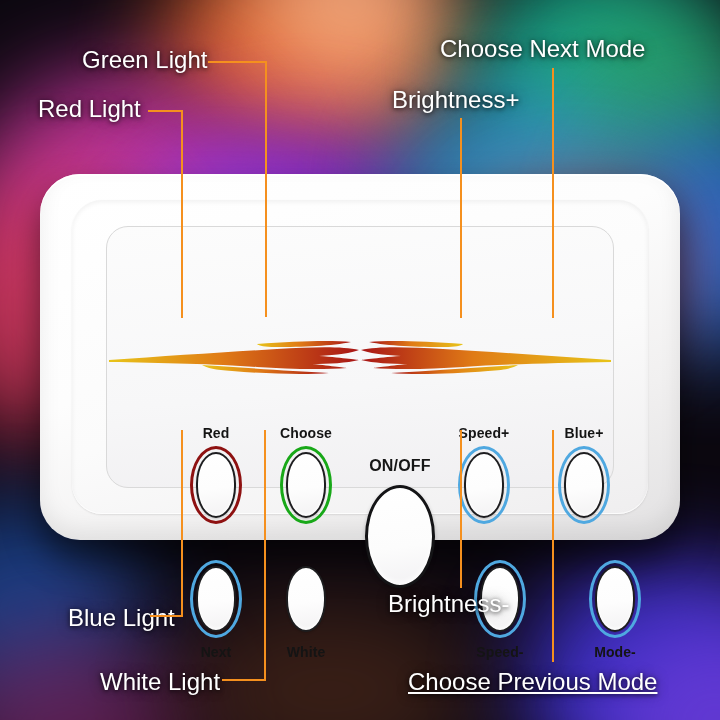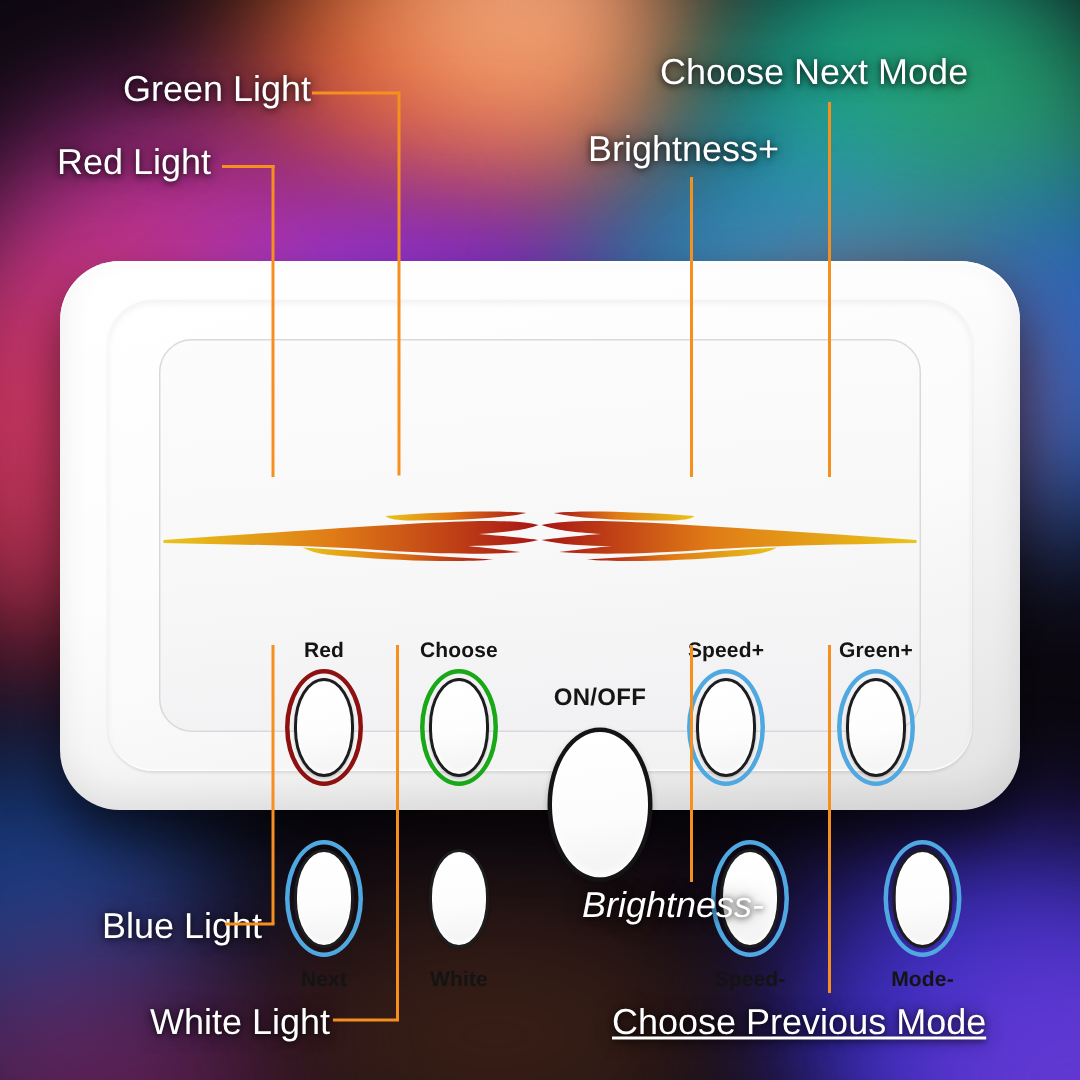--- a/index.html
+++ b/index.html
@@ -169,21 +169,21 @@
           <div class="lbl">Choose</div>
         </div>
         <div class="btn top" style="left: 418px; top: 272px;">
           <div class="ring" style="border-color: rgb(79, 168, 224);"></div>
           <div class="cap"></div>
           <div class="lbl">Speed+</div>
         </div>
         <div class="btn top" style="left: 518px; top: 272px;">
           <div class="ring" style="border-color: rgb(79, 168, 224);"></div>
           <div class="cap"></div>
-          <div class="lbl">Green+</div>
+          <div class="lbl">Blue+</div>
         </div>
         <div class="btn bot" style="left: 150px; top: 386px;">
           <div class="ring" style="border-color: rgb(79, 168, 224);"></div>
           <div class="cap"></div>
           <div class="lbl">Next</div>
         </div>
         <div class="btn bot nor" style="left: 240px; top: 386px;">
           <div class="ring"></div>
           <div class="cap"></div>
           <div class="lbl">White</div>
@@ -214,19 +214,19 @@
       <div class="anno" style="left: 440px; top: 35px;">Choose Next Mode</div>
       <div class="lead v" style="left: 552px; top: 68px; height: 250px; background: rgb(245, 144, 30);"></div>
       <div class="anno" style="left: 392px; top: 86px;">Brightness+</div>
       <div class="lead v" style="left: 460px; top: 118px; height: 200px; background: rgb(245, 144, 30);"></div>
       <div class="anno" style="left: 48px; top: 604px; margin-left: 20px;">Blue Light</div>
       <div class="lead h" style="left: 150px; top: 615px; width: 33px; background: rgb(245, 144, 30);"></div>
       <div class="lead v" style="left: 181px; top: 430px; height: 186px; background: rgb(245, 144, 30);"></div>
       <div class="anno" style="left: 100px; top: 668px;">White Light</div>
       <div class="lead h" style="left: 222px; top: 679px; width: 44px; background: rgb(245, 144, 30);"></div>
       <div class="lead v" style="left: 264px; top: 430px; height: 250px; background: rgb(245, 144, 30);"></div>
-      <div class="anno" style="left: 388px; top: 590px; font-style: italic;">Brightness-</div>
+      <div class="anno" style="left: 388px; top: 590px;">Brightness-</div>
       <div class="lead v" style="left: 460px; top: 430px; height: 158px; background: rgb(245, 144, 30);"></div>
       <div class="anno" style="left: 408px; top: 668px; text-decoration: underline;">Choose Previous Mode</div>
       <div class="lead v" style="left: 552px; top: 430px; height: 232px; background: rgb(245, 144, 30);"></div>
     </div>
 
 </div>
 
 </body></html>

